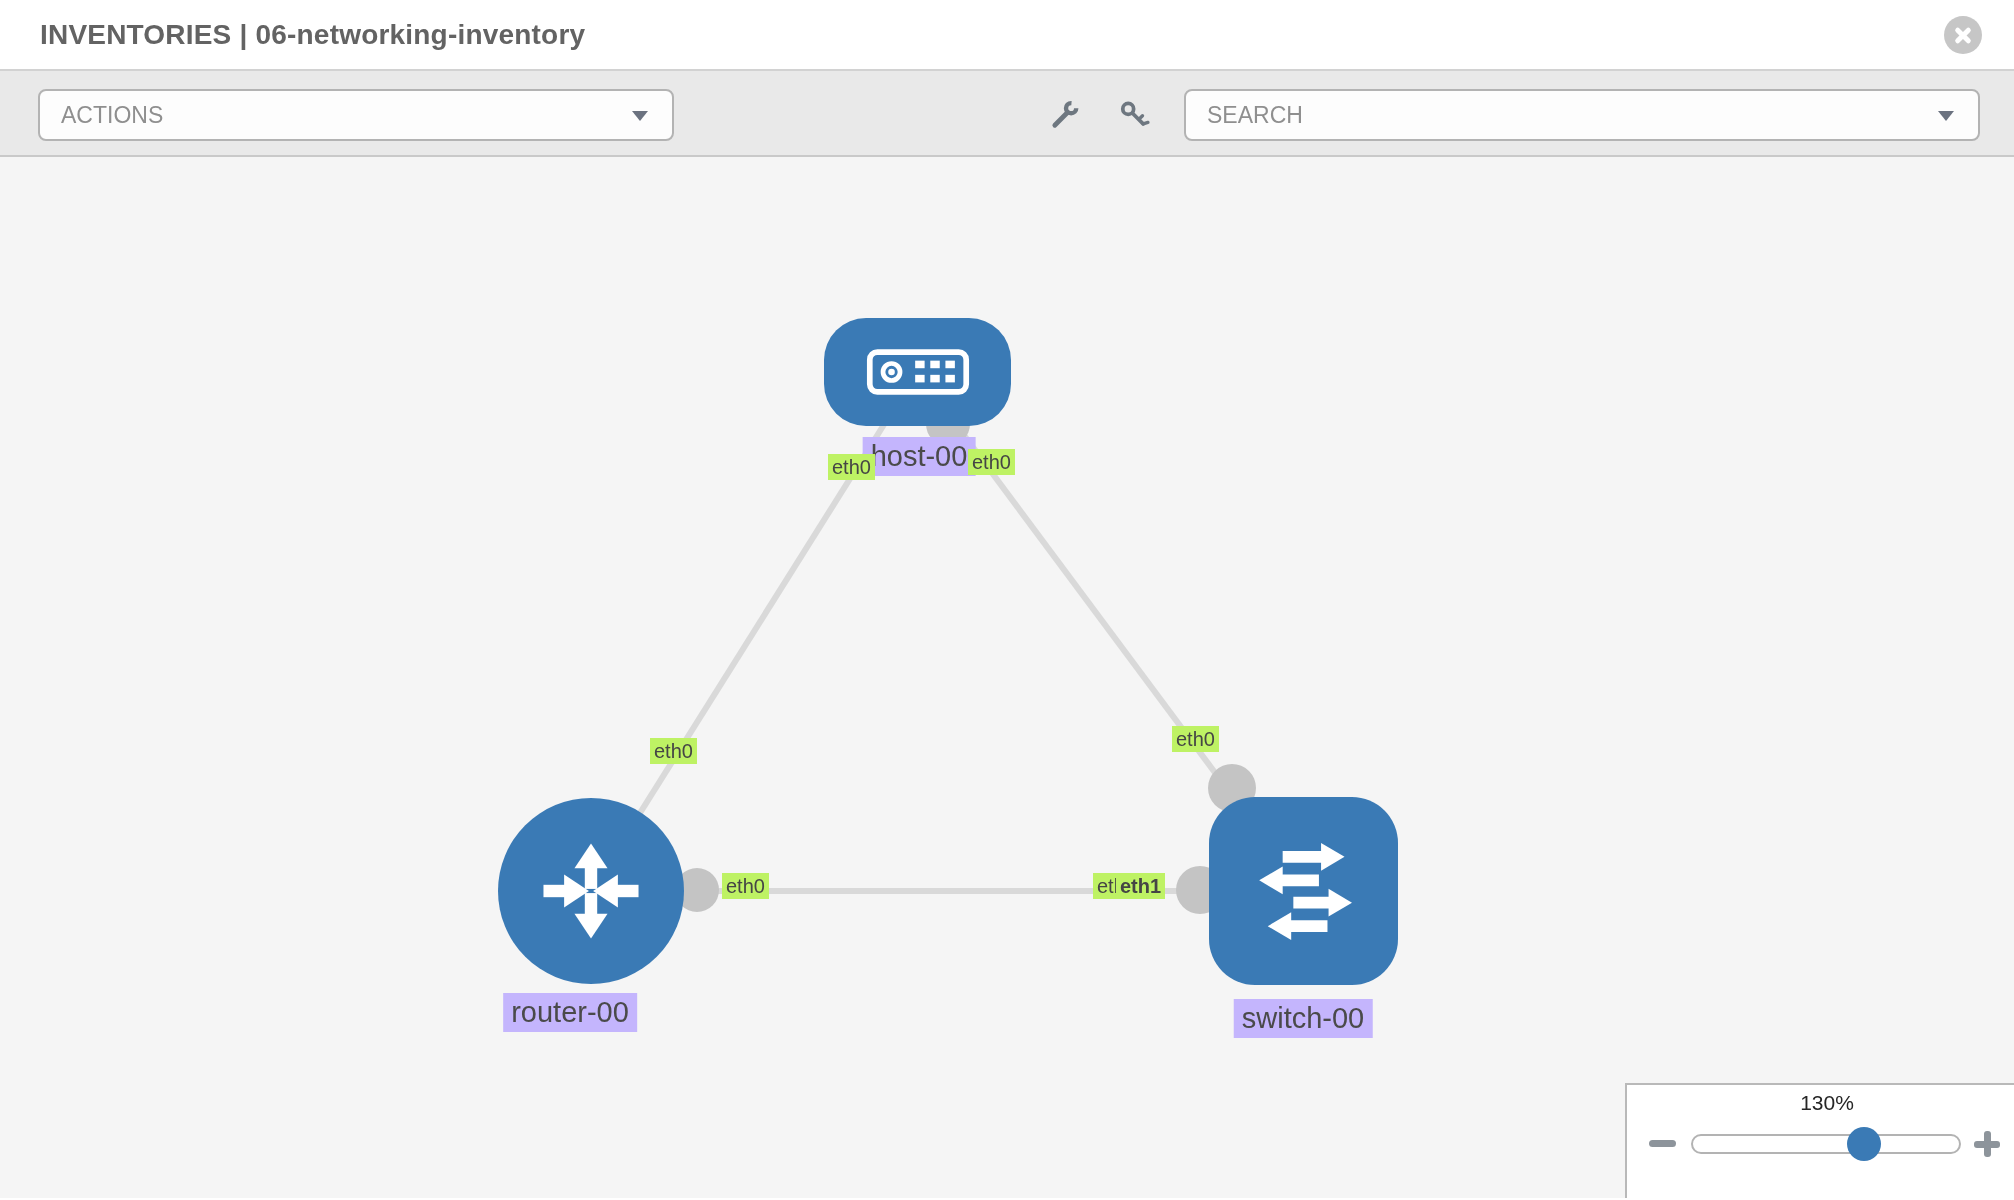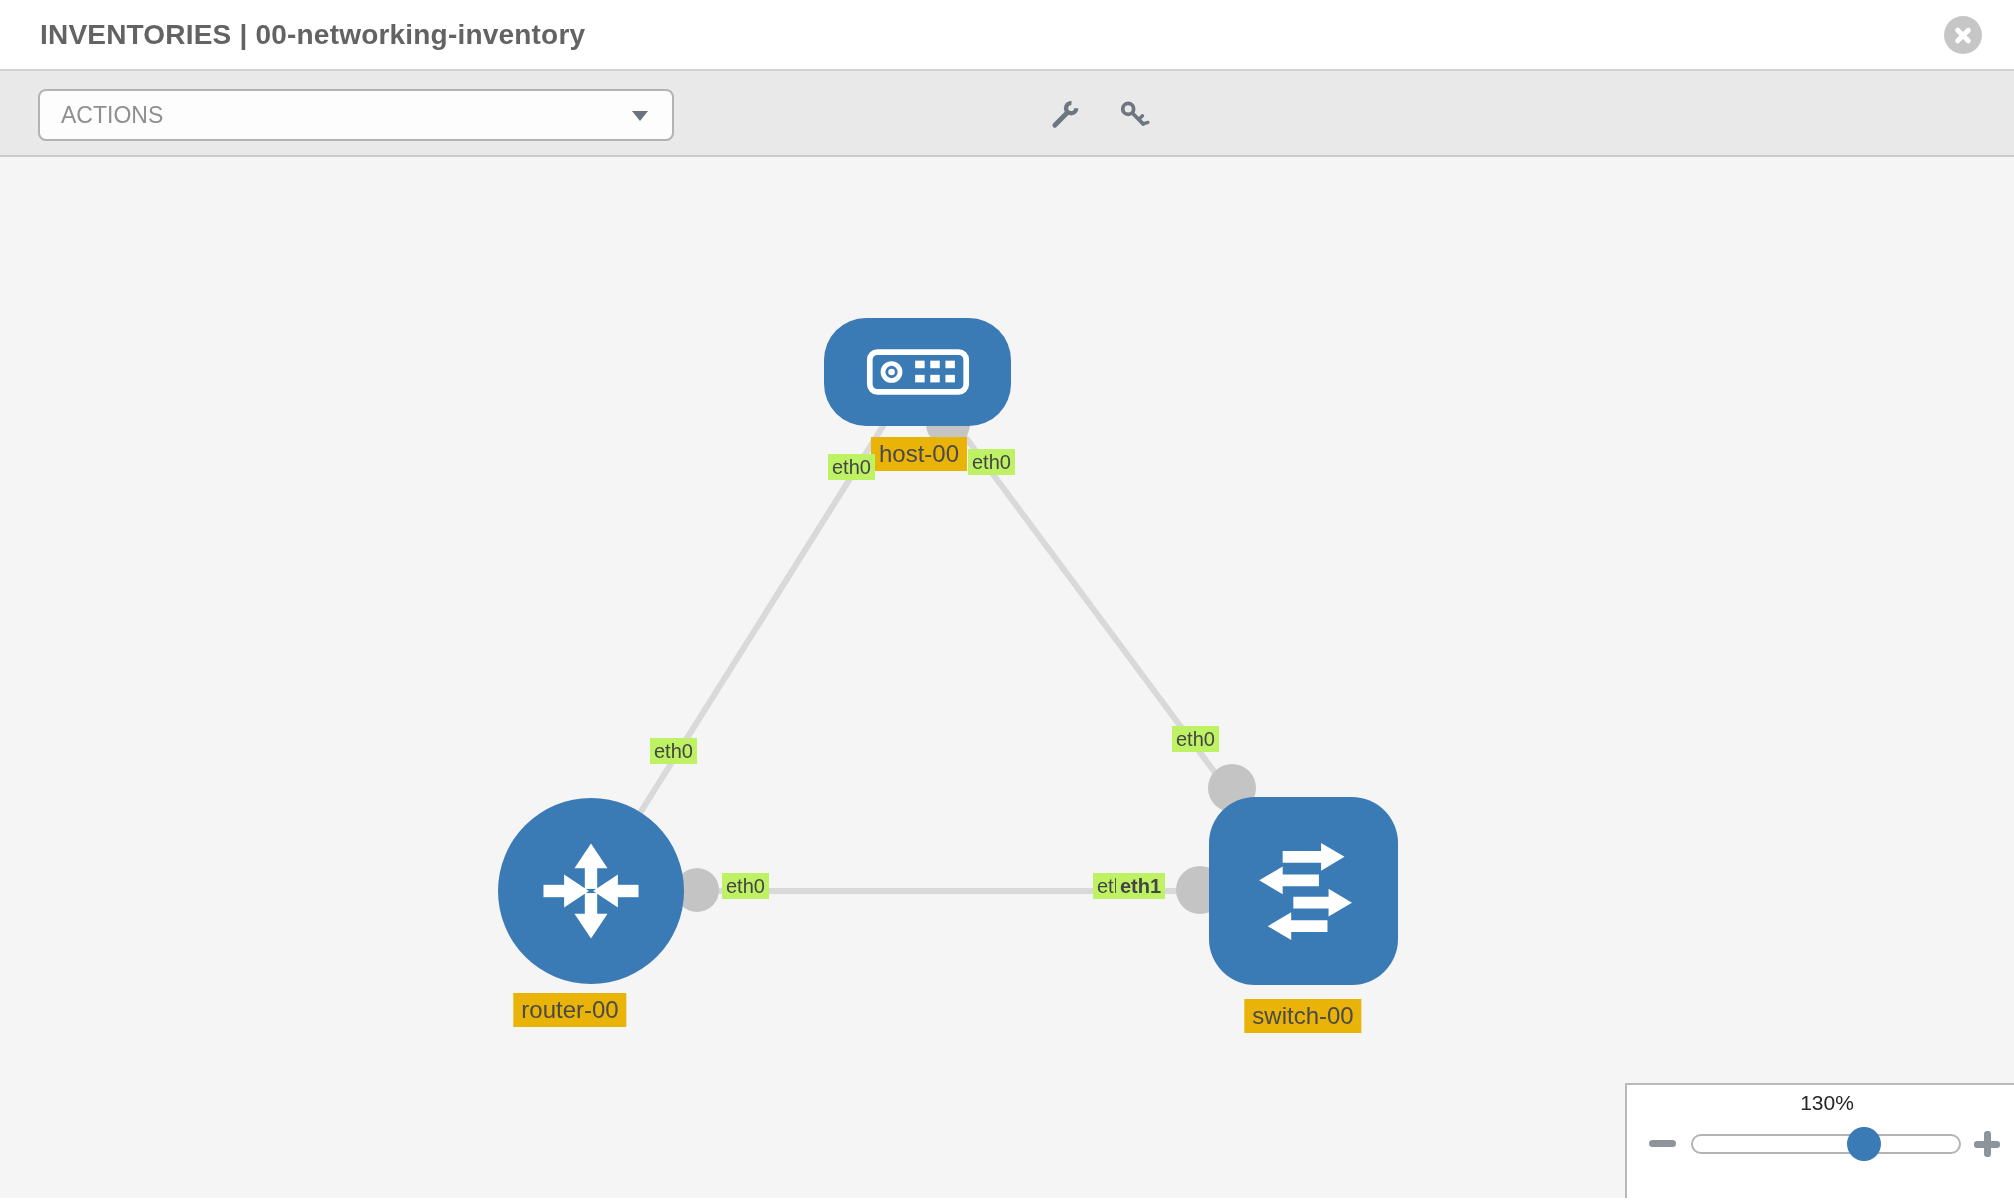--- a/index.html
+++ b/index.html
@@ -60,21 +60,21 @@
   .links-layer { position: absolute; left: 0; top: 0; z-index: 0; }
   .node {
     position: absolute; z-index: 2; background: #3a7ab5;
     display: flex; align-items: center; justify-content: center; cursor: pointer;
   }
   .node-host   { left: 824px;  top: 161px; width: 187px; height: 108px; border-radius: 42px; }
   .node-router { left: 498px;  top: 641px; width: 186px; height: 186px; border-radius: 50%; }
   .node-switch { left: 1209px; top: 640px; width: 189px; height: 188px; border-radius: 46px; }
   .node-label {
     position: absolute; z-index: 3; transform: translateX(-50%);
-    background: #eab308; color: #4a4a4a; font-size: 24px;
+    background: #c4b5fd; color: #4a4a4a; font-size: 29px;
     padding: 3px 8px; white-space: nowrap; line-height: 1.15;
   }
   .iface-label {
     position: absolute; z-index: 3;
     background: #bef264; color: #454545; font-size: 20px;
     padding: 2px 4px; white-space: nowrap; line-height: 1.1;
   }
   .lbl-host   { left: 919px;  top: 280px; }
   .lbl-router { left: 570px;  top: 836px; }
   .lbl-switch { left: 1303px; top: 842px; text-align: center; }
@@ -107,21 +107,21 @@
     border-radius: 50%; background: #3a7ab5; cursor: pointer;
   }
   .zoom-plus { position: absolute; left: 347px; top: 46px; width: 26px; height: 26px; cursor: pointer; }
   .zoom-plus .pbar1 { position: absolute; left: 0; top: 10px; width: 26px; height: 7px; background: #8d949b; border-radius: 3px; }
   .zoom-plus .pbar2 { position: absolute; left: 9.5px; top: 0; width: 7px; height: 26px; background: #8d949b; border-radius: 3px; }
 </style>
 </head>
 <body>
 
 <div class="header">
-  <span class="header-title">INVENTORIES | 00-networking-inventory</span>
+  <span class="header-title">INVENTORIES | 06-networking-inventory</span>
   <div class="close-btn">
     <span class="bar b1"></span>
     <span class="bar b2"></span>
   </div>
 </div>
 
 <div class="toolbar">
   <div class="select-box actions-box">
     <span class="select-label">ACTIONS</span>
     <span class="caret"></span>
@@ -136,20 +136,24 @@
 
   <div class="tool-icon key-pos">
     <svg width="34" height="34" viewBox="0 0 100 100">
       <circle cx="30" cy="32" r="16" fill="none" stroke="#6e7780" stroke-width="11"></circle>
       <line x1="42" y1="44" x2="74" y2="76" stroke="#6e7780" stroke-width="11" stroke-linecap="round"></line>
       <line x1="74" y1="76" x2="88" y2="72" stroke="#6e7780" stroke-width="10" stroke-linecap="round"></line>
       <line x1="62" y1="62" x2="72" y2="52" stroke="#6e7780" stroke-width="10" stroke-linecap="round"></line>
     </svg>
   </div>
 
+  <div class="select-box search-box">
+    <span class="select-label">SEARCH</span>
+    <span class="caret"></span>
+  </div>
 </div>
 
 <div class="canvas">
 
   <svg class="links-layer" width="2014" height="1041">
     <line x1="917" y1="215" x2="591" y2="734" stroke="#d9d9d9" stroke-width="6"></line>
     <line x1="917" y1="215" x2="1303" y2="734" stroke="#d9d9d9" stroke-width="6"></line>
     <line x1="591" y1="734" x2="1303" y2="734" stroke="#d9d9d9" stroke-width="6"></line>
     <circle cx="948" cy="267" r="22" fill="#c4c4c4"></circle>
     <circle cx="697" cy="733" r="22" fill="#c4c4c4"></circle>

